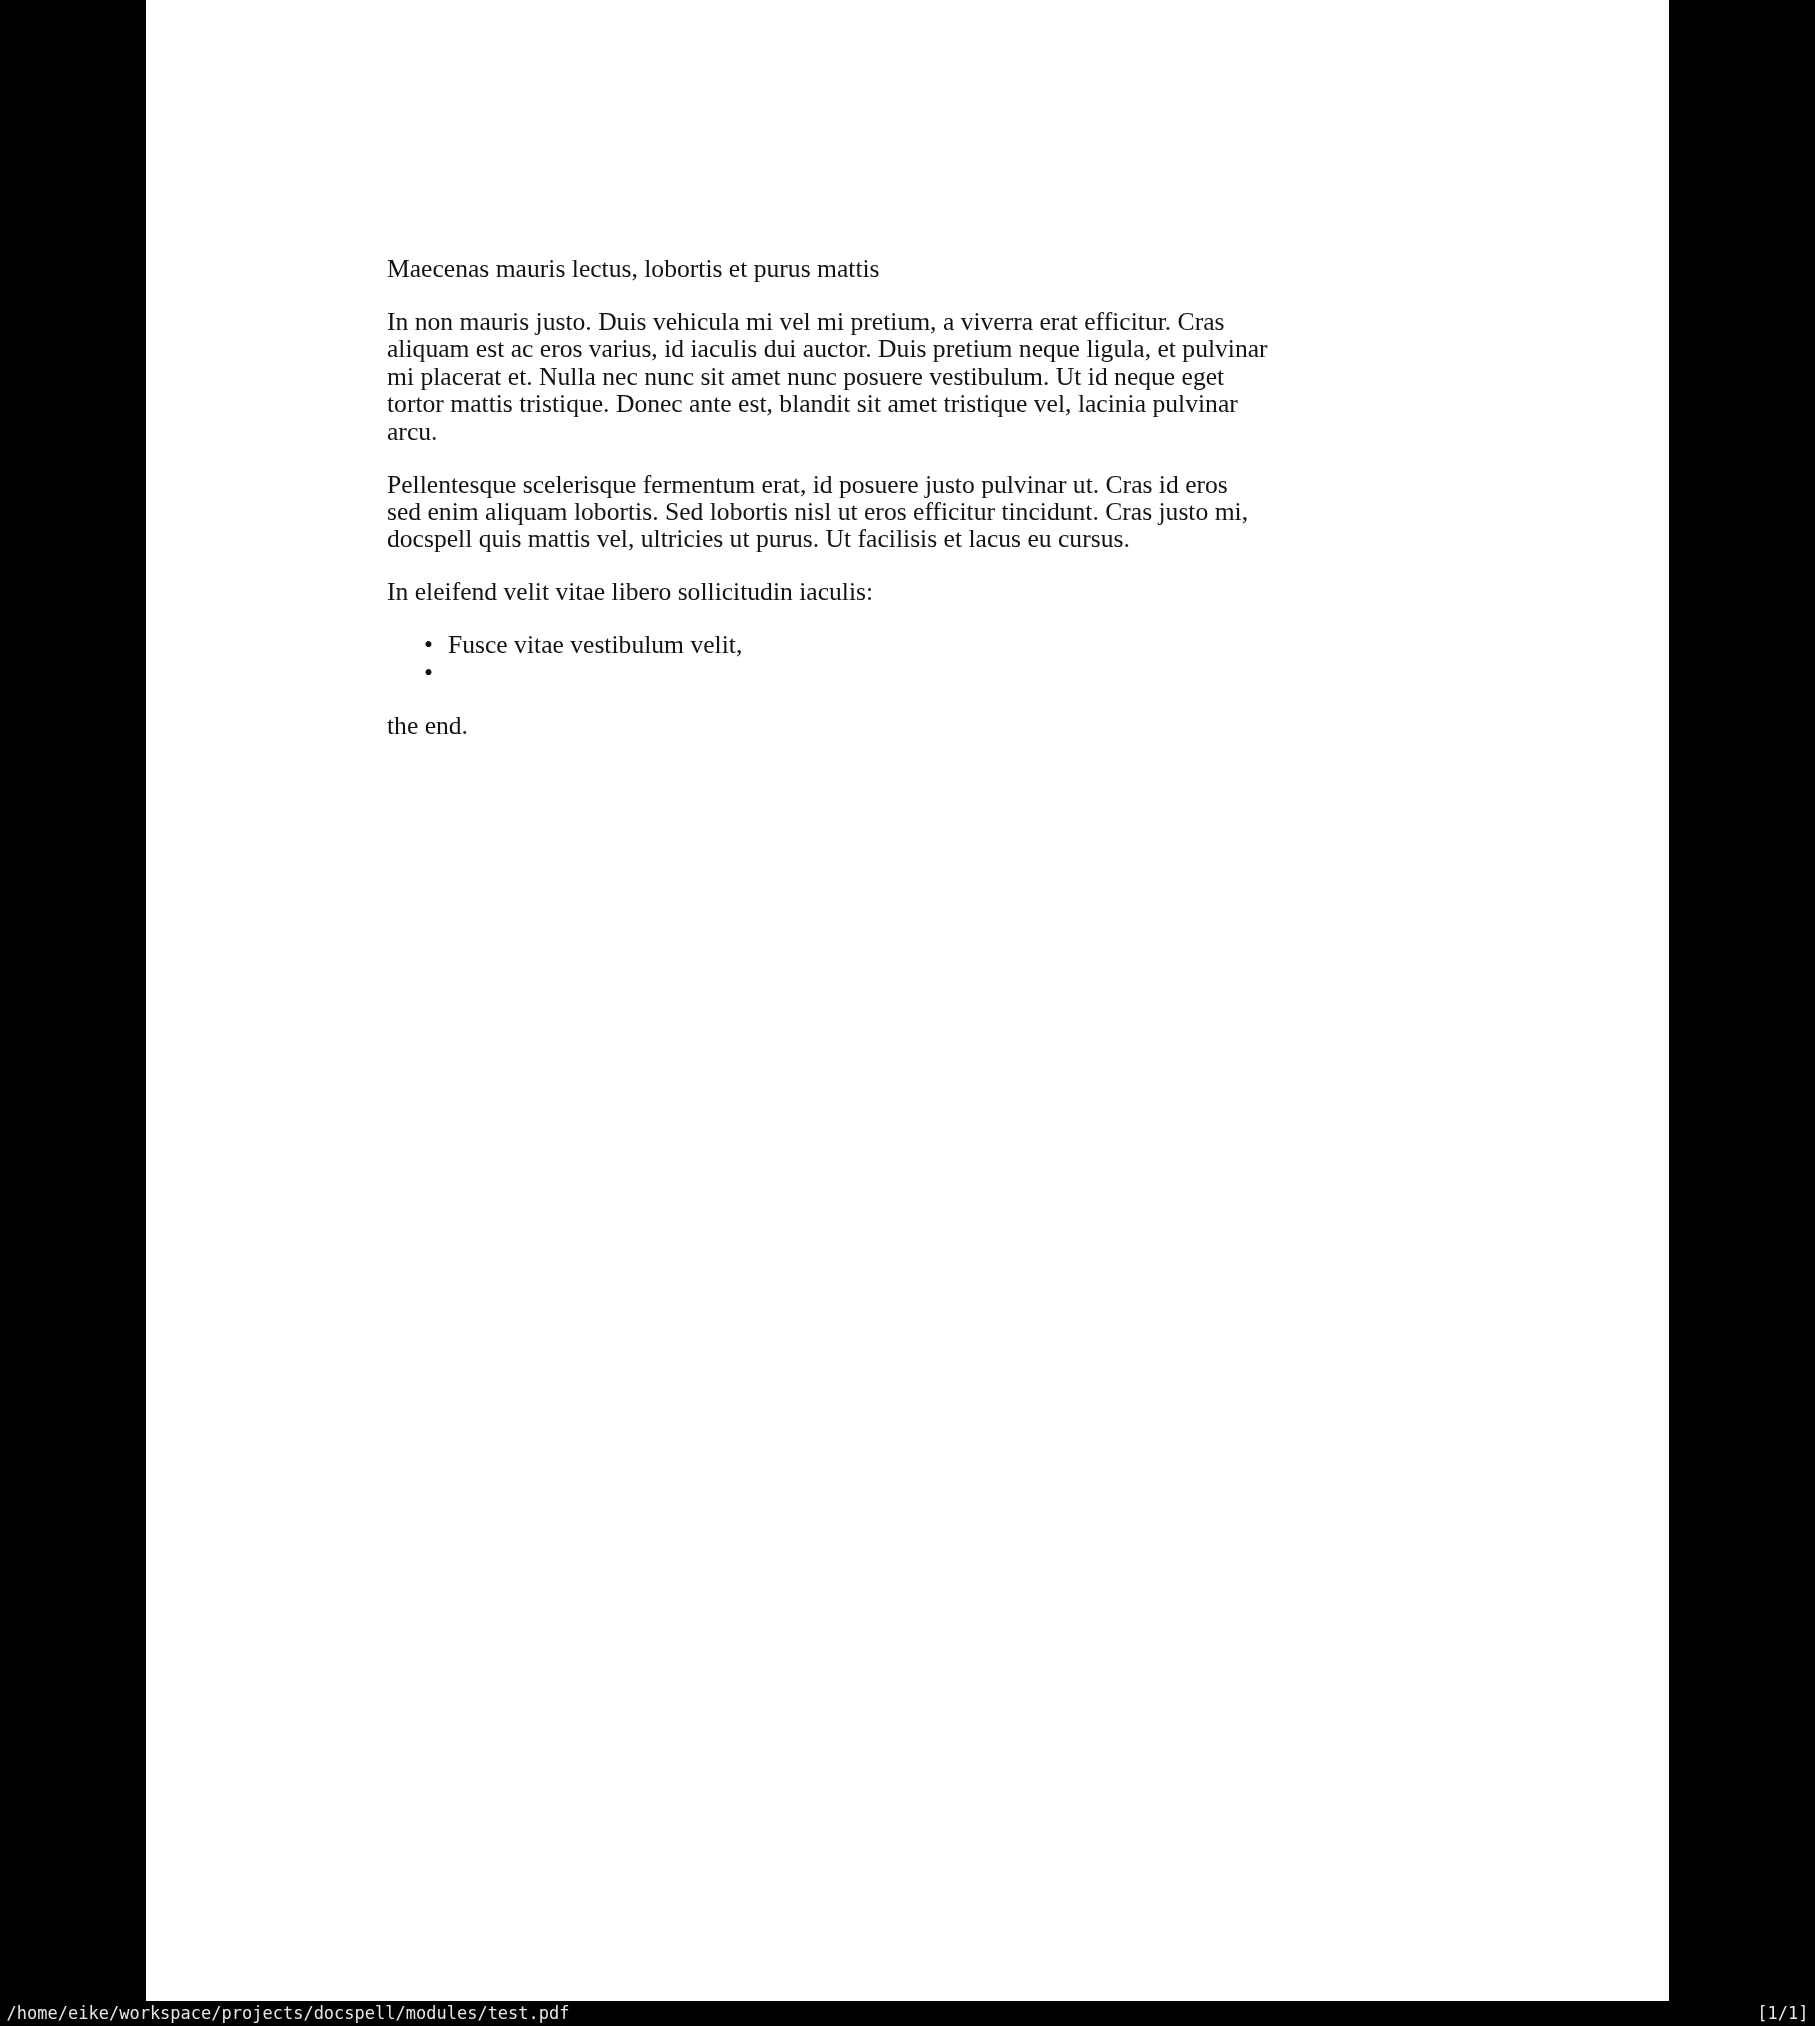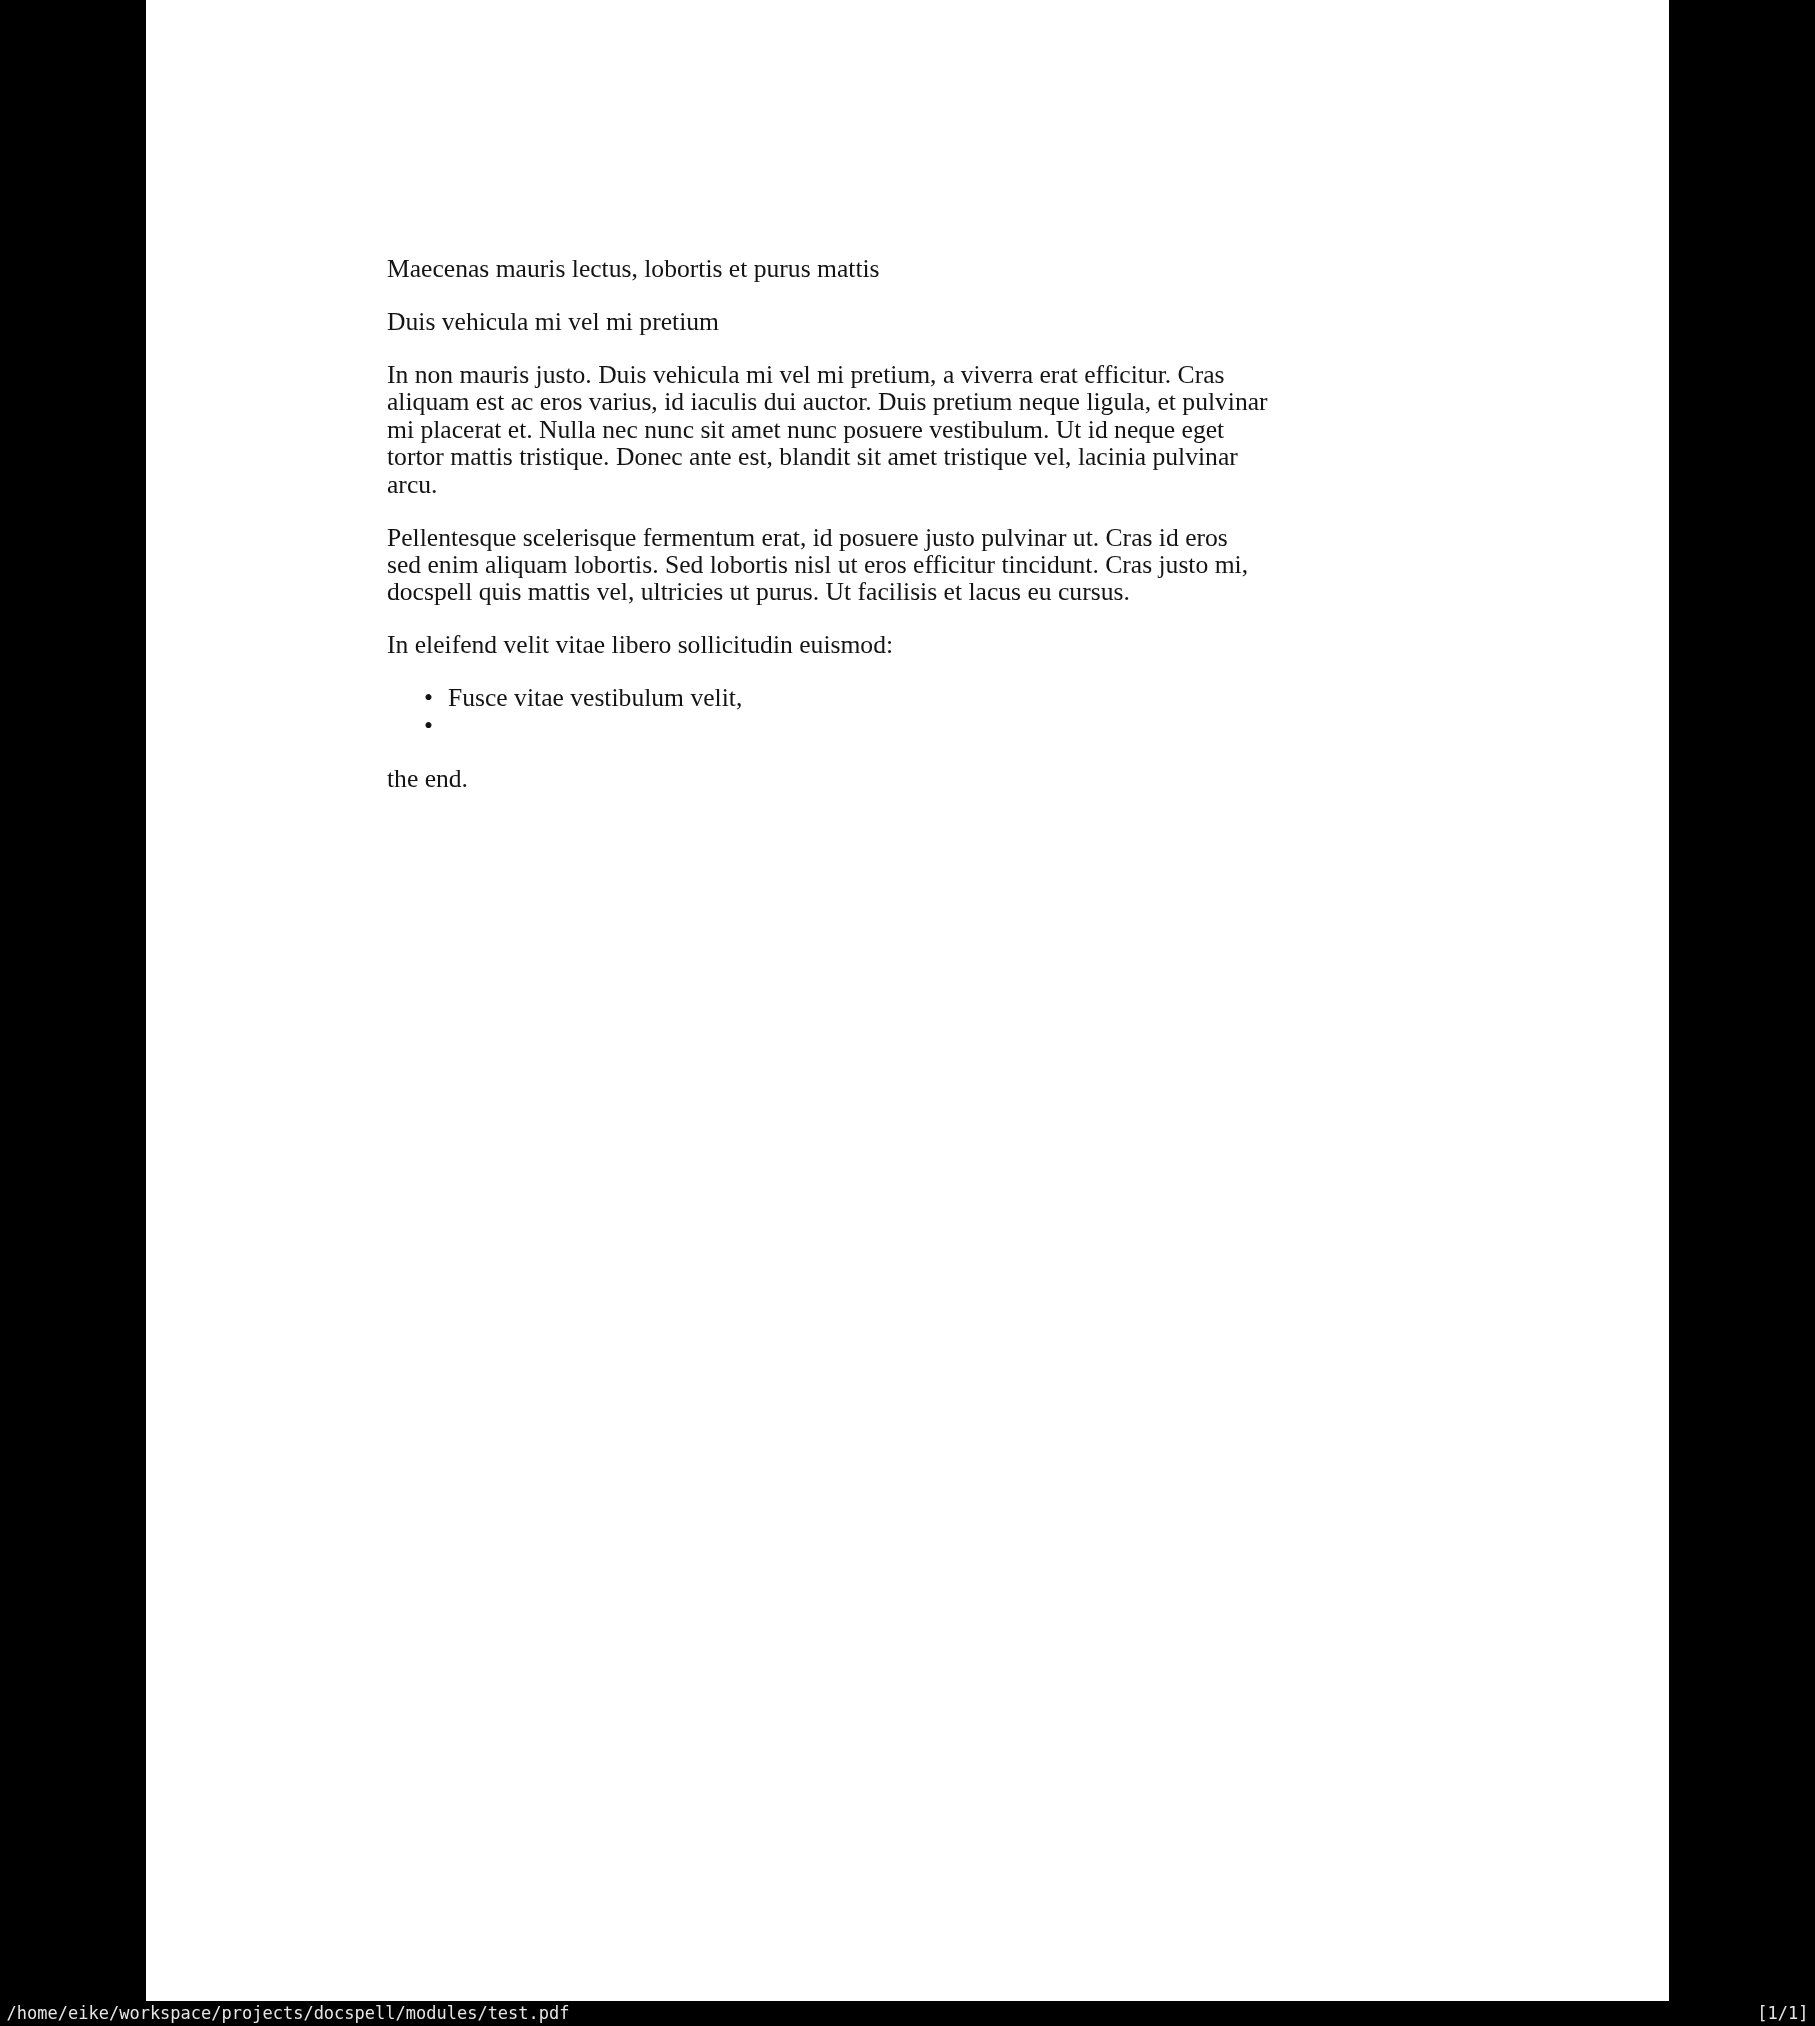--- a/index.html
+++ b/index.html
@@ -79,30 +79,29 @@
   }
 </style>
 </head>
 <body>
 
 <div class="viewport">
 
   <div class="pdf-page">
     <div class="text-block">
       <p>Maecenas mauris lectus, lobortis et purus mattis</p>
-      <p>Duis vehicula mi vel mi pretium</p>
       <p>In non mauris justo. Duis vehicula mi vel mi pretium, a viverra erat efficitur. Cras
 aliquam est ac eros varius, id iaculis dui auctor. Duis pretium neque ligula, et pulvinar
 mi placerat et. Nulla nec nunc sit amet nunc posuere vestibulum. Ut id neque eget
 tortor mattis tristique. Donec ante est, blandit sit amet tristique vel, lacinia pulvinar
 arcu.</p>
       <p>Pellentesque scelerisque fermentum erat, id posuere justo pulvinar ut. Cras id eros
 sed enim aliquam lobortis. Sed lobortis nisl ut eros efficitur tincidunt. Cras justo mi,
 docspell quis mattis vel, ultricies ut purus. Ut facilisis et lacus eu cursus.</p>
-      <p>In eleifend velit vitae libero sollicitudin euismod:</p>
+      <p>In eleifend velit vitae libero sollicitudin iaculis:</p>
 
       <ul class="doc-list">
         <li>
           <span class="bullet">•</span>
           <span>Fusce vitae vestibulum velit,</span>
         </li>
         <li>
           <span class="bullet">•</span>
         </li>
       </ul>

